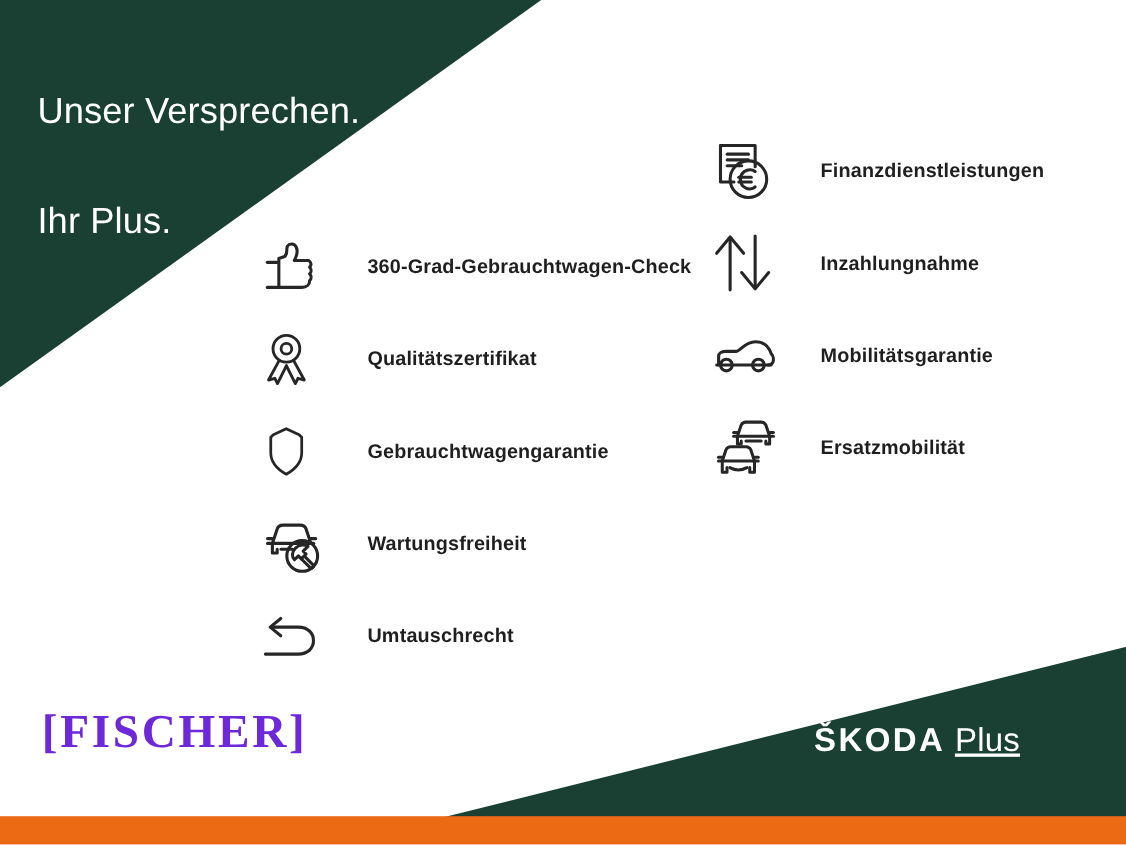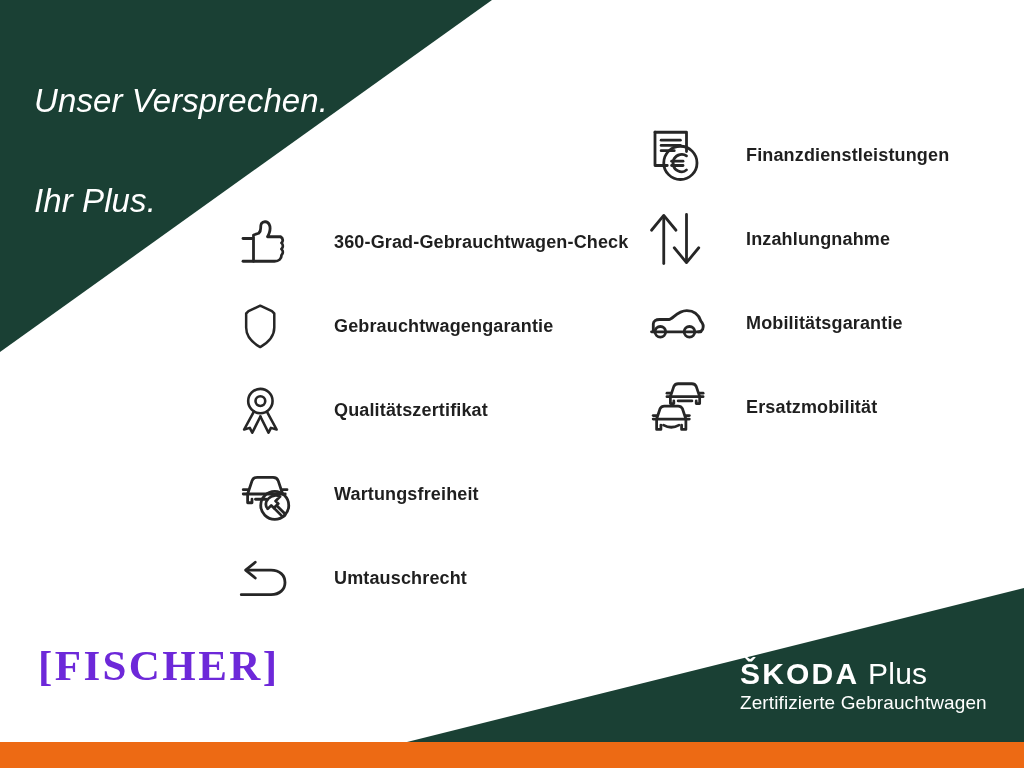--- a/index.html
+++ b/index.html
@@ -42,21 +42,21 @@
   .headline {
     position: absolute;
     left: 34px; top: 26px;
     color: #ffffff;
     font-size: 33px;
     font-weight: 400;
     line-height: 1.52;
     letter-spacing: 0.1px;
     white-space: pre-line;
   }
-  .headline .line { display: block; font-style: italic; }
+  .headline .line { display: block; }
 
   
   .col {
     position: absolute;
   }
   .col-left  { left: 236px; top: 200px; width: 380px; }
   .col-right { left: 648px; top: 113px; width: 376px; }
 
   .feature {
     display: flex;
@@ -114,20 +114,21 @@
     letter-spacing: 0.4px;
     white-space: nowrap;
   }
   .skoda-line1 .brand {
     font-weight: 700;
     letter-spacing: 2.2px;
   }
   .skoda-line1 .plus {
     font-weight: 400;
     letter-spacing: 0.2px;
+    text-decoration: underline;
   }
   .skoda-line2 {
     font-size: 19px;
     color: #ffffff;
     font-weight: 400;
     letter-spacing: 0.1px;
     margin-top: 2px;
     white-space: nowrap;
   }
 </style>
@@ -153,37 +154,37 @@
           <path d="M8 28 H18"></path>
           <path d="M8 54 H20"></path>
           <path d="M20 24 V54 H44 C49 54 52 51 52 47 C54 45 54 42 52 40 C54 38 54 35 52 33 C54 31 54 28 51 26 H36 C36 26 41 18 38 12 C36 8 31 8 29 11 C27 15 30 18 26 22 Z"></path>
         </svg>
       </span>
       <span class="label">360-Grad-Gebrauchtwagen-Check</span>
     </div>
 
     <div class="feature">
       <span class="icon">
-        <svg viewBox="0 0 64 64" width="50" height="58" aria-hidden="true">
-          <path d="M31 6 L16 13 L13 16 V34 C13 46 22 54 31 59 C40 54 49 46 49 34 V16 L46 13 Z"></path>
-        </svg>
-      </span>
-      <span class="label">Gebrauchtwagengarantie</span>
-    </div>
-
-    <div class="feature">
-      <span class="icon">
         <svg viewBox="0 0 64 64" width="52" height="56" aria-hidden="true">
           <circle cx="30" cy="21" r="15"></circle>
           <circle cx="30" cy="21" r="6"></circle>
           <path d="M22 34 L10 56 L17 54 L20 60 L30 40"></path>
           <path d="M38 34 L50 56 L43 54 L40 60 L30 40"></path>
         </svg>
       </span>
       <span class="label">Qualitätszertifikat</span>
+    </div>
+
+    <div class="feature">
+      <span class="icon">
+        <svg viewBox="0 0 64 64" width="50" height="58" aria-hidden="true">
+          <path d="M31 6 L16 13 L13 16 V34 C13 46 22 54 31 59 C40 54 49 46 49 34 V16 L46 13 Z"></path>
+        </svg>
+      </span>
+      <span class="label">Gebrauchtwagengarantie</span>
     </div>
 
     <div class="feature">
       <span class="icon">
         <svg viewBox="0 0 68 64" width="60" height="56" aria-hidden="true">
           <path d="M8 32 H56"></path>
           <path d="M13 32 L18 17 C19 14 21 13 24 13 H42 C45 13 47 14 48 17 L53 32"></path>
           <path d="M13 32 V42 H18 V38"></path>
           <path d="M8 27 H13"></path>
           <path d="M53 27 H58"></path>
@@ -279,16 +280,15 @@
     </div>
 
   </div>
 
   <div class="dealer-logo">[FISCHER]</div>
 
   <div class="skoda-logo">
     <div class="skoda-line1">
       <span class="brand">ŠKODA</span><span>&nbsp;</span><span class="plus">Plus</span>
     </div>
-    <div class="skoda-line2">Zertifizierte Gebrauchtwagen</div>
   </div>
 
 </div>
 
 </body></html>

